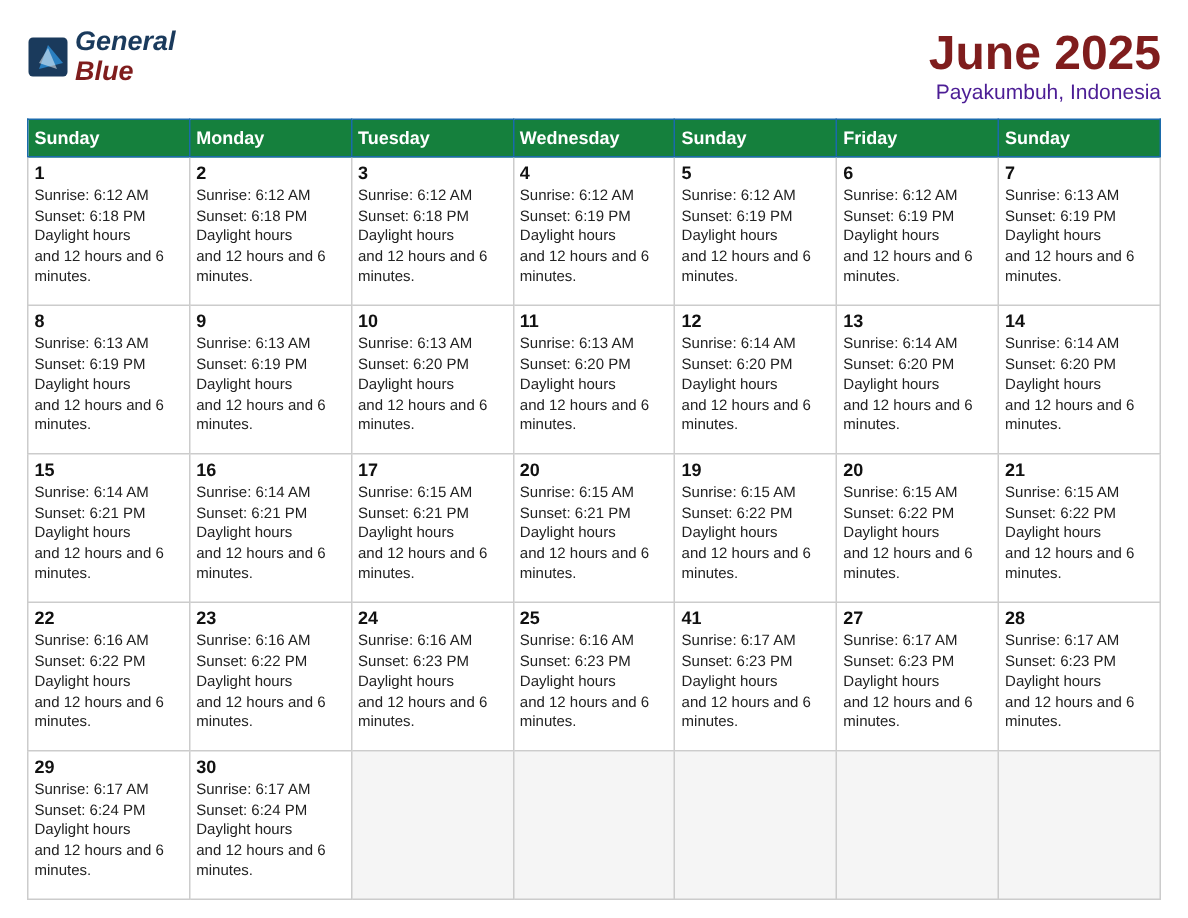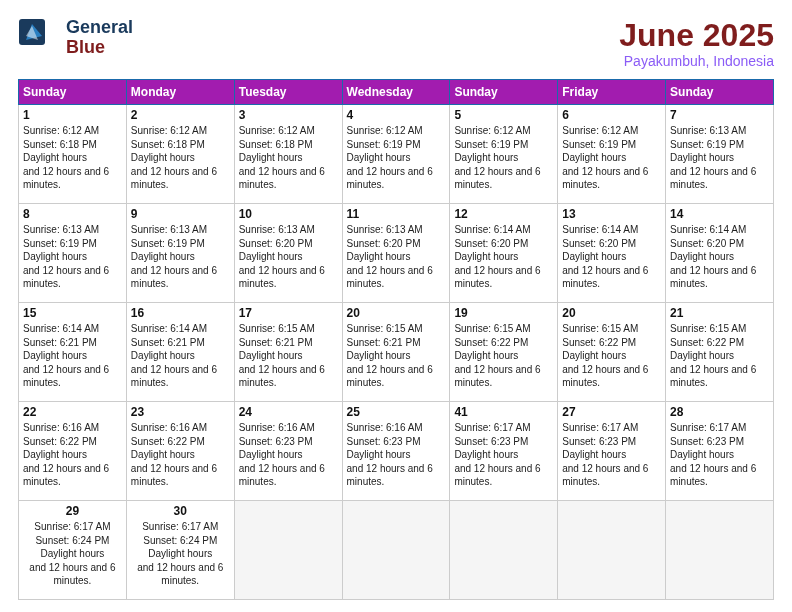--- a/index.html
+++ b/index.html
@@ -18,22 +18,23 @@
       flex-direction: column;
     }
     .top-section {
       display: flex;
       justify-content: space-between;
       align-items: flex-start;
       margin-bottom: 10px;
     }
     .logo {
       display: flex;
-      align-items: flex-start;
-      gap: 16px;
+      align-items: center;
+      gap: 0px;
+      font-style: italic;
     }
     .logo-text {
       font-size: 18px;
       font-weight: bold;
       color: #1a3a5c;
       line-height: 1.1;
     }
     .logo-text .blue {
       color: #7f1d1d;
     }
@@ -46,32 +47,32 @@
       text-align: right;
     }
     .month-title {
       font-size: 32px;
       font-weight: bold;
       color: #7f1d1d;
       line-height: 1.1;
     }
     .subtitle {
       font-size: 14px;
-      color: #8b5cf6;
+      color: #4c1d95;
       margin-left: 32px;
     }
     .calendar {
       flex: 1;
       border: 1px solid #ccc;
       border-collapse: collapse;
       width: 100%;
       table-layout: fixed;
     }
     .calendar th {
-      background: #a21caf;
+      background: #15803d;
       color: #fff;
       font-size: 12px;
       font-weight: bold;
       padding: 5px 4px;
       border: 1px solid #1a6aab;
       text-align: left;
     }
     .calendar td {
       border: 1px solid #ccc;
       vertical-align: top;
@@ -90,21 +91,20 @@
       display: block;
       margin-bottom: 2px;
     }
     .day-info {
       font-size: 10px;
       color: #222;
       line-height: 1.35;
     }
     .last-row td {
       height: 78px;
-      text-align: center;
     }
   </style>
 </head>
 <body>
 
 <div class="page">
   <div class="top-section">
     <div class="logo">
       <svg class="logo-icon" viewBox="0 0 28 28">
         <rect x="1" y="1" width="26" height="26" rx="3" fill="#1a3a5c"></rect>

